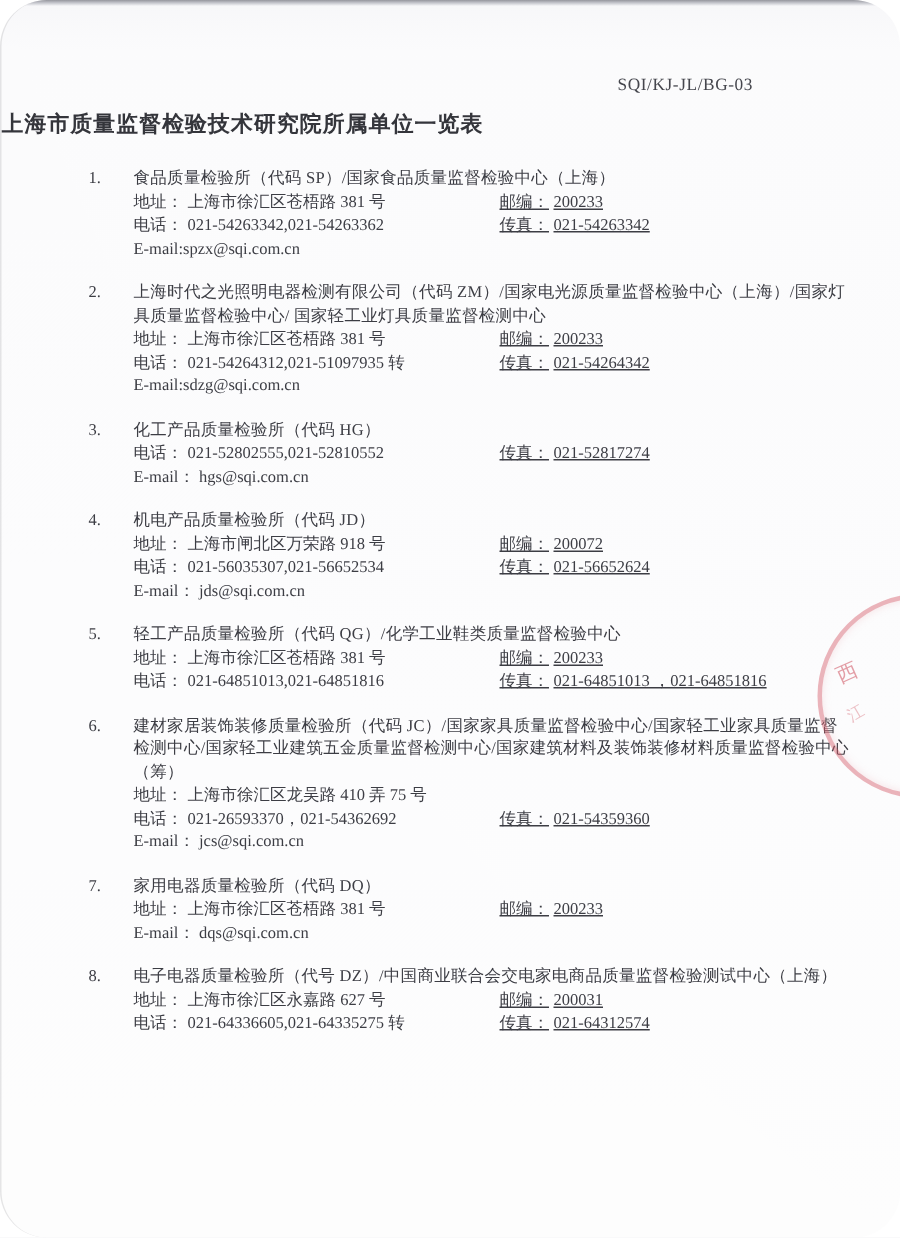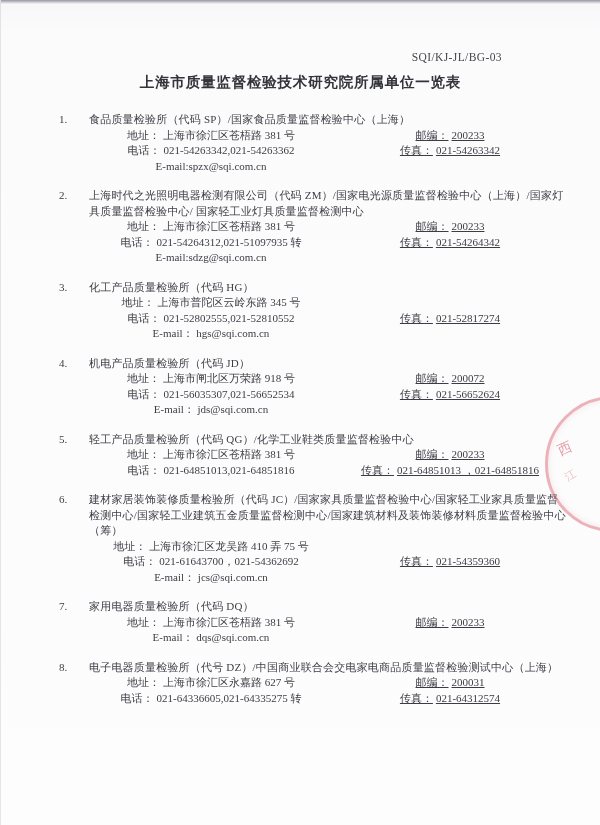--- a/index.html
+++ b/index.html
@@ -10,20 +10,21 @@
   .page {
     position: relative;
     width: 600px;
     height: 825px;
     overflow: hidden;
     background: linear-gradient(180deg, #f7f7f9 0%, #fbfbfc 4%, #fcfcfd 60%, #fdfdfd 100%);
     border-left: 1px solid rgba(120,120,130,0.18);
     box-sizing: border-box;
     font-family: "Liberation Serif", "DejaVu Serif", serif;
     color: #3c3d44;
+    border-radius: 31px;
   }
   .scan-edge-top {
     position: absolute;
     top: 0; left: 0; right: 0;
     height: 4px;
     background: linear-gradient(to bottom, #84858d 0%, #b9bac2 45%, rgba(255,255,255,0) 100%);
     opacity: 0.85;
   }
   .doc-code {
     position: absolute;
@@ -32,21 +33,20 @@
     font-size: 11.5px;
     letter-spacing: 0.4px;
     color: #45464d;
   }
   .title {
     position: absolute;
     top: 73px;
     left: 0;
     width: 100%;
     margin: 0;
-    text-align: center;
     font-size: 14.5px;
     font-weight: bold;
     letter-spacing: 0.8px;
     color: #34353b;
   }
   .unit-list {
     position: absolute;
     top: 112px;
     left: 58px;
     width: 508px;
@@ -61,21 +61,21 @@
     flex: 0 0 30px;
     width: 30px;
   }
   .unit-body {
     flex: 1;
     min-width: 0;
   }
   .unit-name {
     letter-spacing: 0.2px;
   }
-  .row { display: flex; text-align: center; }
+  .row { display: flex; }
   .row .left  { flex: 0 0 244px; }
   .row .right { flex: 1; text-decoration: underline; }
   .lbl { margin-right: 3px; }
   
   .stamp {
     position: absolute;
     left: 544px;
     top: 394px;
     width: 56px;
     height: 140px;
@@ -169,23 +169,20 @@
         <span class="left">E-mail:sdzg@sqi.com.cn</span>
       </div>
     </div>
   </div>
 
   <div class="unit">
     <div class="unit-num">3.</div>
     <div class="unit-body">
       <div class="unit-name">化工产品质量检验所（代码 HG）</div>
       <div class="row">
-        <span class="left">
-          <span class="lbl">地址：</span><span>上海市普陀区云岭东路 345 号</span>
-        </span>
       </div>
       <div class="row">
         <span class="left">
           <span class="lbl">电话：</span><span>021-52802555,021-52810552</span>
         </span>
         <span class="right">
           <span class="lbl">传真：</span><span>021-52817274</span>
         </span>
       </div>
       <div class="row">
@@ -247,21 +244,21 @@
     <div class="unit-num">6.</div>
     <div class="unit-body">
       <div class="unit-name">建材家居装饰装修质量检验所（代码 JC）/国家家具质量监督检验中心/国家轻工业家具质量监督检测中心/国家轻工业建筑五金质量监督检测中心/国家建筑材料及装饰装修材料质量监督检验中心（筹）</div>
       <div class="row">
         <span class="left">
           <span class="lbl">地址：</span><span>上海市徐汇区龙吴路 410 弄 75 号</span>
         </span>
       </div>
       <div class="row">
         <span class="left">
-          <span class="lbl">电话：</span><span>021-61643700，021-54362692</span>
+          <span class="lbl">电话：</span><span>021-26593370，021-54362692</span>
         </span>
         <span class="right">
           <span class="lbl">传真：</span><span>021-54359360</span>
         </span>
       </div>
       <div class="row">
         <span class="left">E-mail： jcs@sqi.com.cn</span>
       </div>
     </div>
   </div>

